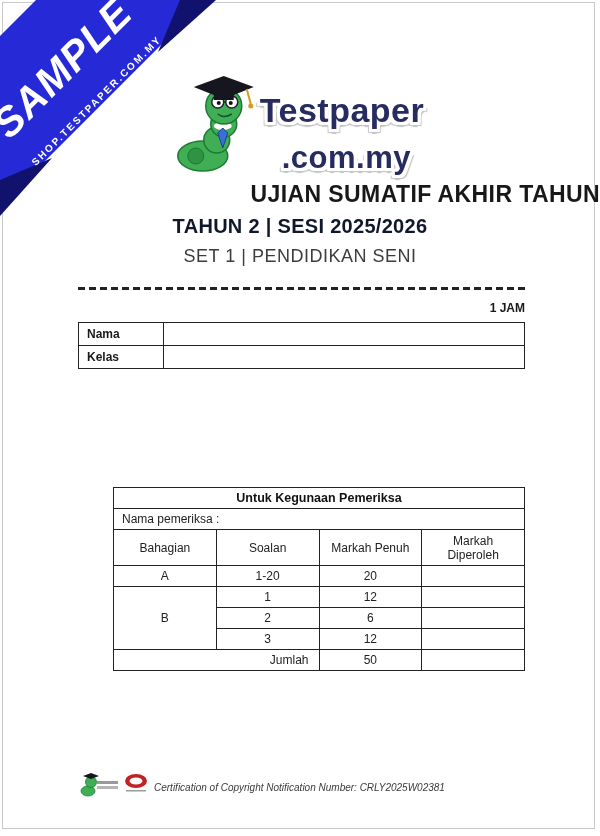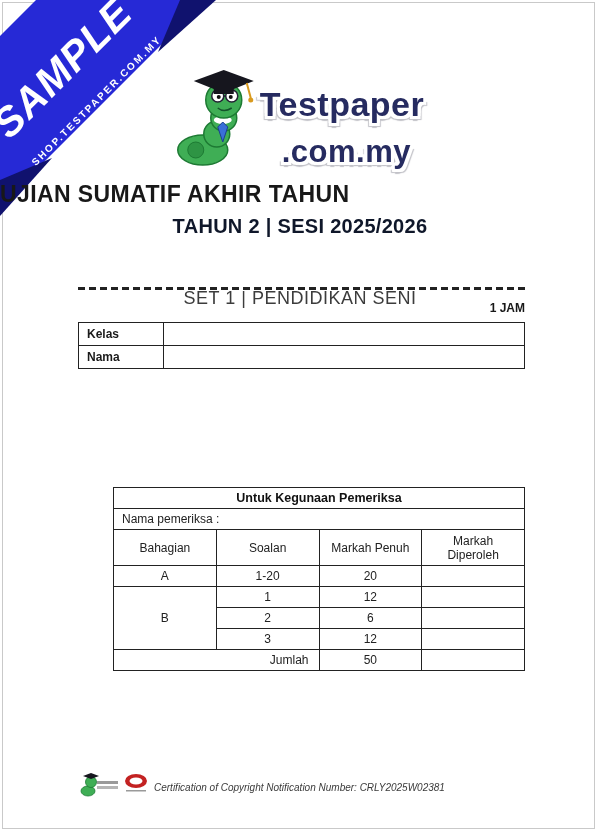--- a/index.html
+++ b/index.html
@@ -20,41 +20,41 @@
     font-family:"Liberation Sans", sans-serif; font-weight:bold; font-style:italic;
     font-size:41px; fill:#ffffff; letter-spacing:1px;
   }
   .ribbon-shop {
     font-family:"Liberation Sans", sans-serif; font-weight:bold;
     font-size:10px; fill:#ffffff; letter-spacing:2.2px;
   }
 
   
   .logo-wrap {
-    position:absolute; top:68px; left:50%; transform:translateX(-50%);
+    position:absolute; top:74px; left:50%; transform:translateX(-50%);
     display:flex; align-items:center; gap:2px;
   }
   .logo-text { line-height:1; margin-top:18px; }
   .logo-line1, .logo-line2 {
     font-weight:bold; color:#262b60; letter-spacing:0.5px;
     text-shadow:
       -3px -3px 0 #fff, 3px -3px 0 #fff, -3px 3px 0 #fff, 3px 3px 0 #fff,
       -3px 0 0 #fff, 3px 0 0 #fff, 0 -3px 0 #fff, 0 3px 0 #fff,
       -4px 4px 1px #c2c2c8, 4px 4px 1px #c2c2c8, 0 5px 1px #c2c2c8;
   }
   .logo-line1 { font-size:34px; }
   .logo-line2 { font-size:31px; margin-top:15px; padding-left:22px; }
 
   
-  .h-title   { position:absolute; top:181px; left:0; width:100%; text-align:left;
+  .h-title   { position:absolute; top:181px; left:0; width:100%; text-align:right;
                font-size:23px; font-weight:bold; letter-spacing:0.4px; color:#181818; }
   .h-sub     { position:absolute; top:215px; left:0; width:100%; text-align:center;
                font-size:20px; font-weight:bold; letter-spacing:0.3px; color:#0f172a; }
   .h-set     { position:absolute; top:246px; left:0; width:100%; text-align:center;
-               font-size:18px; font-weight:400; letter-spacing:0.5px; color:#3c3c3c;margin-top:42px; }
+               font-size:18px; font-weight:400; letter-spacing:0.5px; color:#3c3c3c; }
 
   .dashed-line {
     position:absolute; top:287px; left:78px; width:447px; height:3px;
     background:repeating-linear-gradient(90deg,#222 0 7px,transparent 7px 11px);
   }
   .duration {
     position:absolute; top:301px; left:78px; width:447px; text-align:right;
     font-size:12px; font-weight:bold; color:#181818;
   }
 
@@ -148,25 +148,25 @@
   <div class="h-title">UJIAN SUMATIF AKHIR TAHUN</div>
   <div class="h-sub">TAHUN 2  |  SESI 2025/2026</div>
   <div class="h-set">SET 1 |  PENDIDIKAN SENI</div>
 
   <div class="dashed-line"></div>
   <div class="duration">1 JAM</div>
 
   <table class="student-table">
     <tbody>
       <tr>
+        <td class="label-cell">Nama</td>
+        <td></td>
+      </tr>
+      <tr>
         <td class="label-cell">Kelas</td>
-        <td></td>
-      </tr>
-      <tr>
-        <td class="label-cell">Nama</td>
         <td></td>
       </tr>
     </tbody>
   </table>
 
 
   <table class="examiner-table">
     <tbody>
       <tr>
         <td class="t-title" colspan="4">Untuk Kegunaan Pemeriksa</td>

